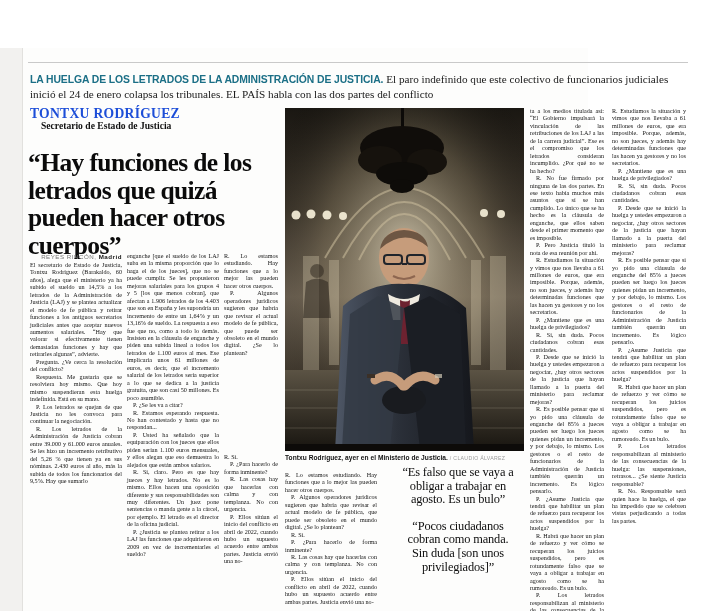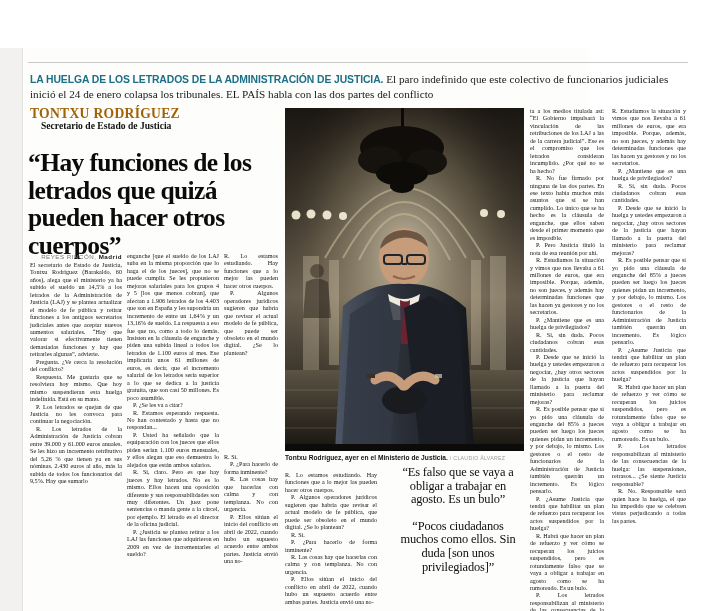--- a/index.html
+++ b/index.html
@@ -44,21 +44,21 @@
   }
   .kicker-rest{font-family:"Liberation Serif", serif;}
 
   
   .speaker{
     position:absolute;left:30px;top:58px;
     font-family:"Liberation Serif", serif;
     font-weight:bold;
     font-size:13.6px;
     letter-spacing:.3px;
-    color:#a16207;
+    color:#1d4ed8;
   }
   .speaker-role{
     position:absolute;left:30px;top:72px;
     font-family:"Liberation Serif", serif;
     font-weight:bold;
     font-size:9.6px;
     color:#111;
     padding-left:11px;
   }
 
@@ -292,21 +292,21 @@
     <p class="first">R. Lo estamos estudiando. Hay funciones que a lo mejor las pueden hacer otros cuerpos.</p>
     <p>P. Algunos operadores jurídicos sugieren que habría que revisar el actual modelo de fe pública, que puede ser obsoleto en el mundo digital. ¿Se lo plantean?</p>
     <p>R. Sí.</p>
     <p>P. ¿Para hacerlo de forma inminente?</p>
     <p>R. Las cosas hay que hacerlas con calma y con templanza. No con urgencia.</p>
     <p>P. Ellos sitúan el inicio del conflicto en abril de 2022, cuando hubo un supuesto acuerdo entre ambas partes. Justicia envió una no-</p>
   </div>
 
   <div class="pullwrap">
     <div class="pull">“Es falso que se vaya a obligar a trabajar en agosto. Es un bulo”</div>
-    <div class="pull">“Pocos ciudadanos muchos como ellos. Sin duda [son unos privilegiados]”</div>
+    <div class="pull">“Pocos ciudadanos cobran como manda. Sin duda [son unos privilegiados]”</div>
   </div>
 
   <div class="col" id="colR1">
     <p class="first">ta a los medios titulada así: “El Gobierno impulsará la vinculación de las retribuciones de los LAJ a las de la carrera judicial”. Ese es el compromiso que los letrados consideran incumplido. ¿Por qué no se ha hecho?</p>
     <p>R. No fue firmado por ninguna de las dos partes. En ese texto había muchos más asuntos que sí se han cumplido. Lo único que se ha hecho es la cláusula de enganche, que ellos saben desde el primer momento que es imposible.</p>
     <p>P. Pero Justicia tituló la nota de esa reunión por ahí.</p>
     <p>R. Estudiamos la situación y vimos que nos llevaba a 61 millones de euros, que era imposible. Porque, además, no son jueces, y además hay determinadas funciones que las hacen ya gestores y no los secretarios.</p>
     <p>P. ¿Mantiene que es una huelga de privilegiados?</p>
     <p>R. Sí, sin duda. Pocos ciudadanos cobran esas cantidades.</p>
     <p>P. Desde que se inició la huelga y ustedes empezaron a negociar, ¿hay otros sectores de la justicia que hayan llamado a la puerta del ministerio para reclamar mejoras?</p>

